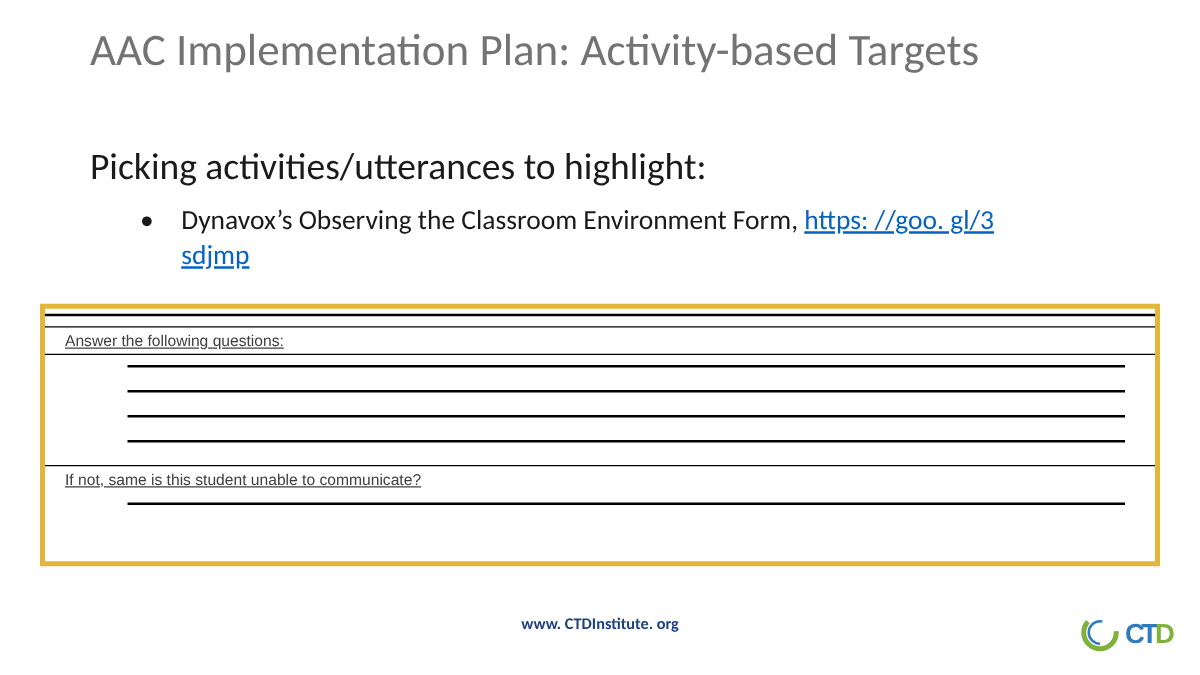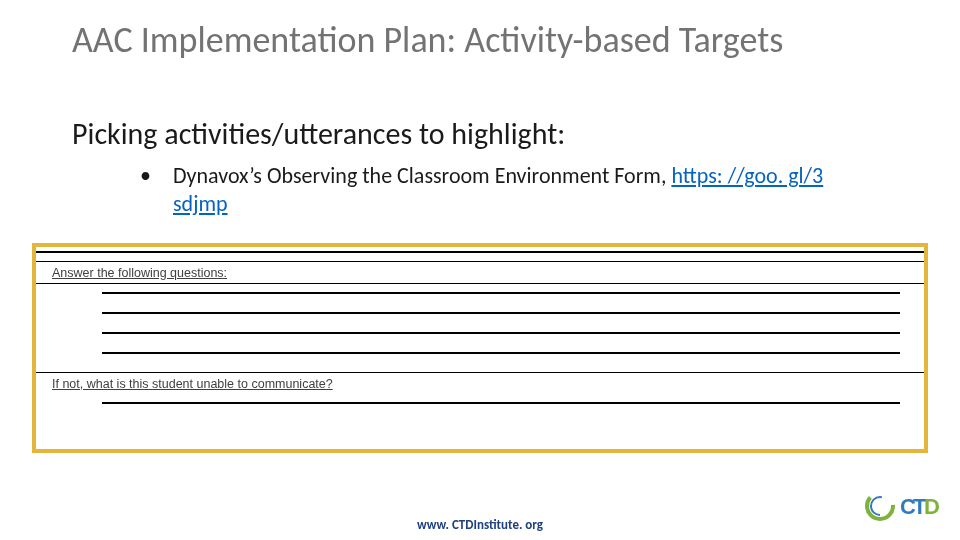--- a/index.html
+++ b/index.html
@@ -19,21 +19,20 @@
     font-size: 30px;
     color: #1a1a1a;
   }
   .bullet-row {
     position: absolute;
     left: 112px; top: 162px;
     width: 720px;
     font-size: 22px;
     line-height: 1.25;
     color: #1a1a1a;
-    margin-left: 28px;
   }
   .bullet-row .dot {
     display: inline-block;
     vertical-align: top;
     width: 28px;
     text-align: left;
   }
   .bullet-row .txt { display: inline-block; vertical-align: top; width: 680px; }
   .bullet-row a { color: #0563c1; text-decoration: underline; }
 
@@ -49,21 +48,21 @@
   .rule { border: none; border-top: 1px solid #000; margin: 0 -16px; height: 0; }
   .rule-thick { border-top-width: 2px; }
   .q { padding: 4px 0 3px 0; text-decoration: underline; }
   .ans-lines { margin-left: 50px; margin-right: 8px; }
   .ans-lines .line { border-top: 2px solid #000; height: 16px; margin-top: 4px; }
   .ans-lines .line:first-child { margin-top: 8px; }
 
   .footer-url {
     position: absolute;
     left: 0; width: 960px;
-    top: 517px;
+    top: 492px;
     text-align: center;
     font-size: 13px;
     font-weight: 600;
     color: #204080;
   }
 
   .logo {
     position: absolute;
     right: 18px; bottom: 10px;
     width: 78px; height: 48px;
@@ -94,21 +93,21 @@
       <div class="q">Answer the following questions:</div>
       <hr class="rule">
       <div class="ans-lines">
         <div class="line"></div>
         <div class="line"></div>
         <div class="line"></div>
         <div class="line"></div>
       </div>
       <div style="height:4px"></div>
       <hr class="rule">
-      <div class="q">If not, what is this student unable to communicate?</div>
+      <div class="q">If not, same is this student unable to communicate?</div>
       <div class="ans-lines">
         <div class="line"></div>
       </div>
     </div>
   </div>
 
   <div class="footer-url">www. CTDInstitute. org</div>
 
   <div class="logo">
     <svg viewBox="0 0 78 48" width="78" height="48">

